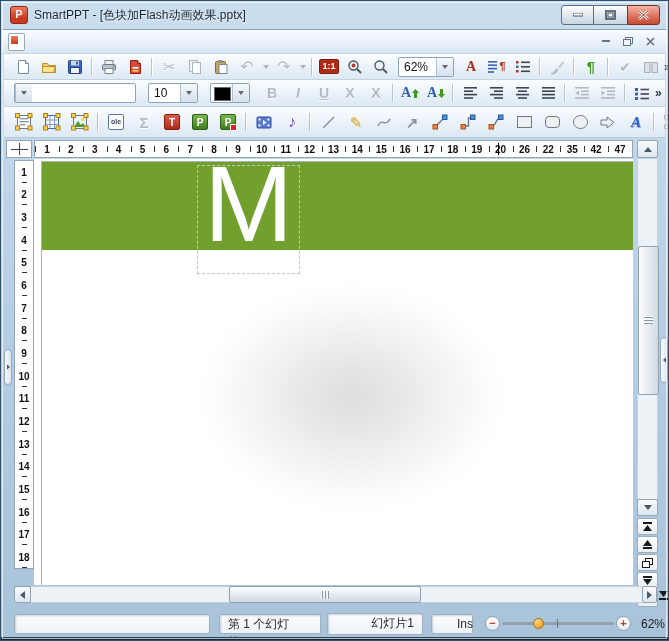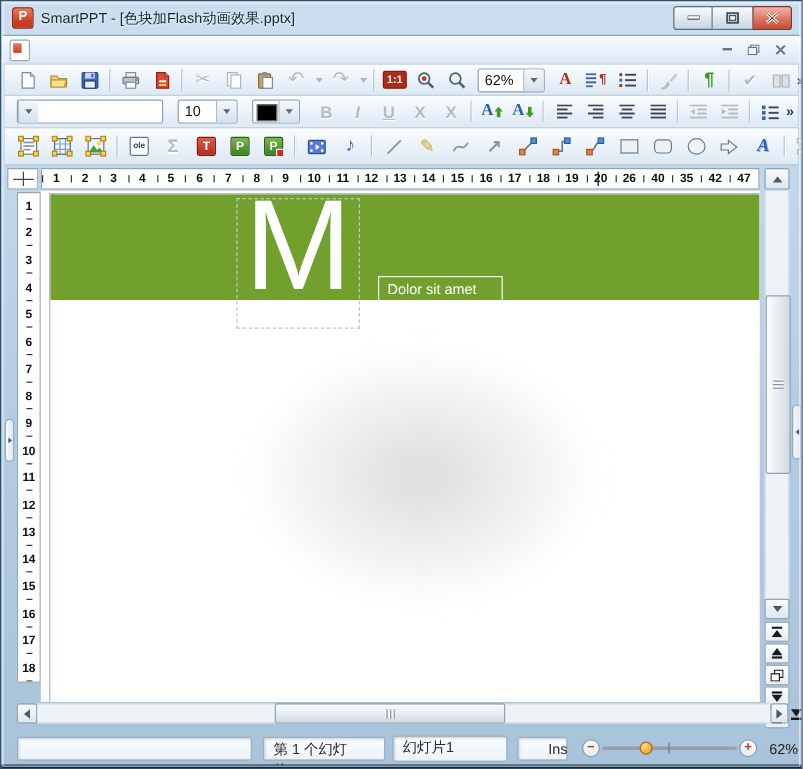--- a/index.html
+++ b/index.html
@@ -652,21 +652,21 @@
       <div class="hunit">12</div>
       <div class="hunit">13</div>
       <div class="hunit">14</div>
       <div class="hunit">15</div>
       <div class="hunit">16</div>
       <div class="hunit">17</div>
       <div class="hunit">18</div>
       <div class="hunit">19</div>
       <div class="hunit">20</div>
       <div class="hunit">26</div>
-      <div class="hunit">40</div>
+      <div class="hunit">22</div>
       <div class="hunit">35</div>
       <div class="hunit">42</div>
       <div class="hunit">47</div>
     </div>
   <div class="hcaret" style="position:absolute;left:497px;top:142px;width:1px;height:12px;background:#000;"></div>
   <div class="sbtn" style="left:636px;top:139px;width:21px;height:18px;">
       <span class="tri-up"></span>
     </div>
 
   <div class="vruler">
@@ -689,21 +689,20 @@
       <div class="vunit">17</div>
       <div class="vunit">18</div>
     </div>
 
   <div class="canvas">
     <div class="slide">
       <div class="watermark"></div>
       <div class="banner" style="background: rgb(113, 160, 45);"></div>
       <div class="m-letter">M</div>
       <div class="m-box"></div>
-      <div class="caption-box">Dolor sit amet</div>
     </div>
   </div>
 
   <div class="pill" style="left:3px;top:348px;height:36px;">
       <span class="tri-right" style="transform:scale(.6);"></span>
     </div>
   <div class="pill" style="left:659px;top:336px;height:46px;">
       <span class="tri-left" style="transform:scale(.6);"></span>
     </div>
 
@@ -774,21 +773,21 @@
         <svg width="9" height="10">
           <path d="M4.5 7 L0 1 H9 Z" fill="#1a1a1a"></path>
           <rect x="0" y="8" width="9" height="2" fill="#1a1a1a"></rect>
         </svg>
       </span>
     </div>
 
   <div class="statusbar">
     <div class="panel" style="width:200px;margin-left:10px;"></div>
     <div class="panel" style="margin-left:9px;padding:0 8px;">第 1 个幻灯片，</div>
-    <div class="panel" style="margin-left:6px;width:80px;padding:0 8px;box-sizing:content-box;">幻灯片1</div>
+    <div class="panel" style="margin-left:6px;width:80px;padding:0 8px;box-sizing:content-box;text-align:right;">幻灯片1</div>
     <div class="panel" style="margin-left:8px;width:42px;text-align:center;padding-left:25px;">Ins</div>
     <div class="zoomwrap">
       <div class="zbtn">−</div>
       <div class="ztrack">
         <span class="ztick"></span>
         <span class="zthumb"></span>
       </div>
       <div class="zbtn">+</div>
       <span class="zlabel">62%</span>
     </div>

